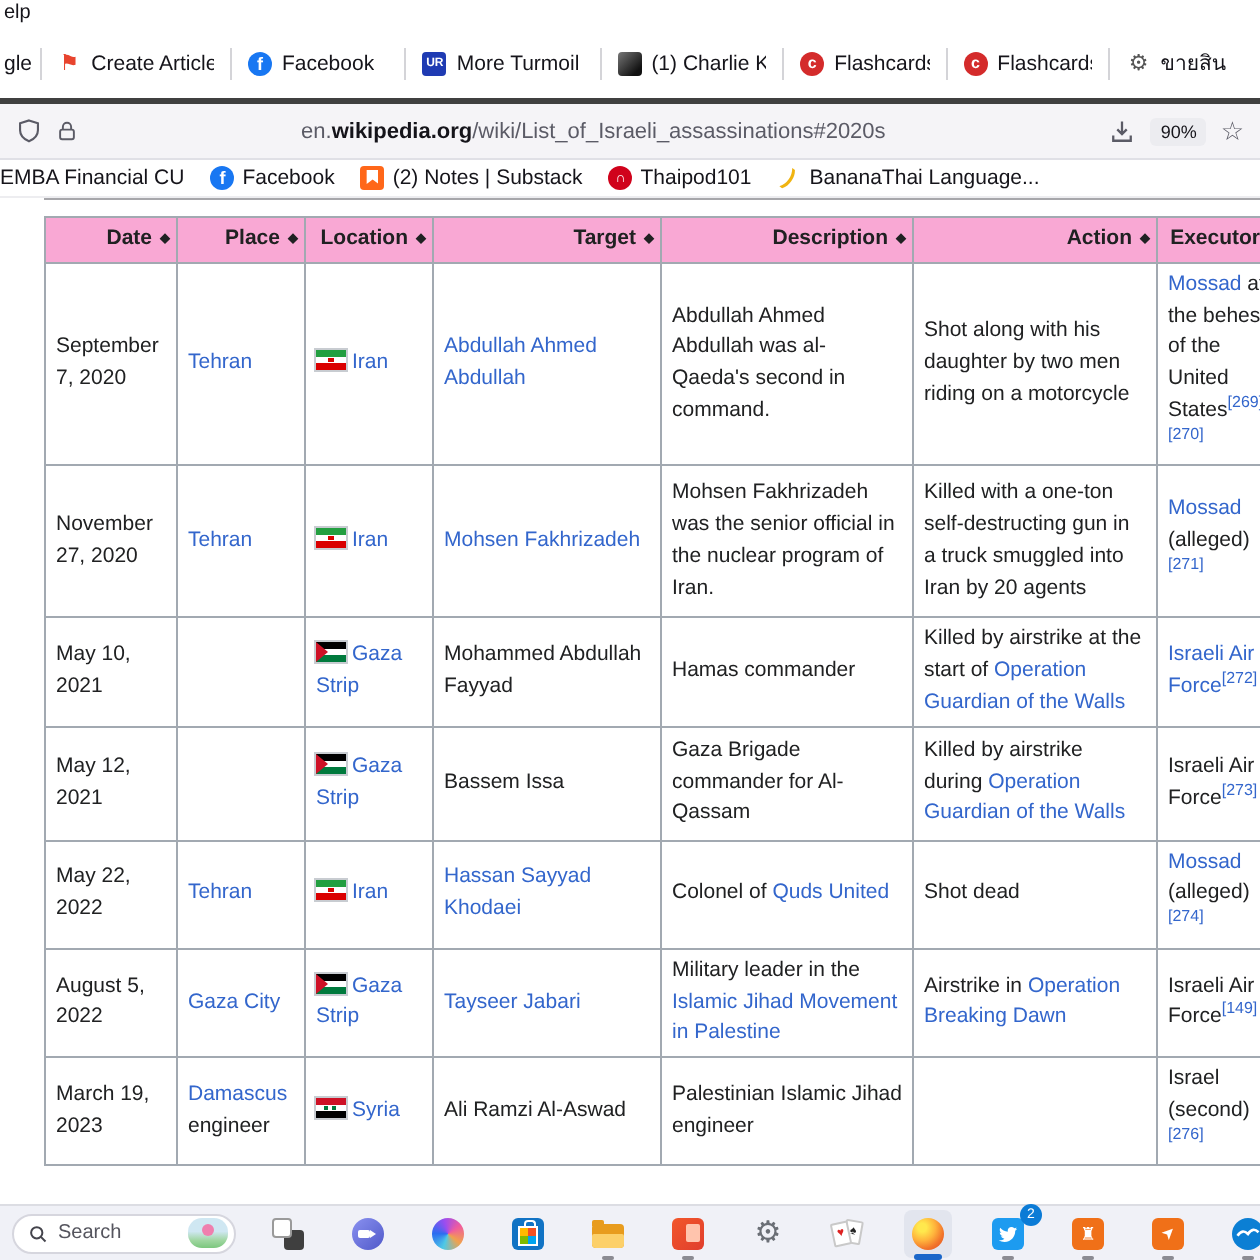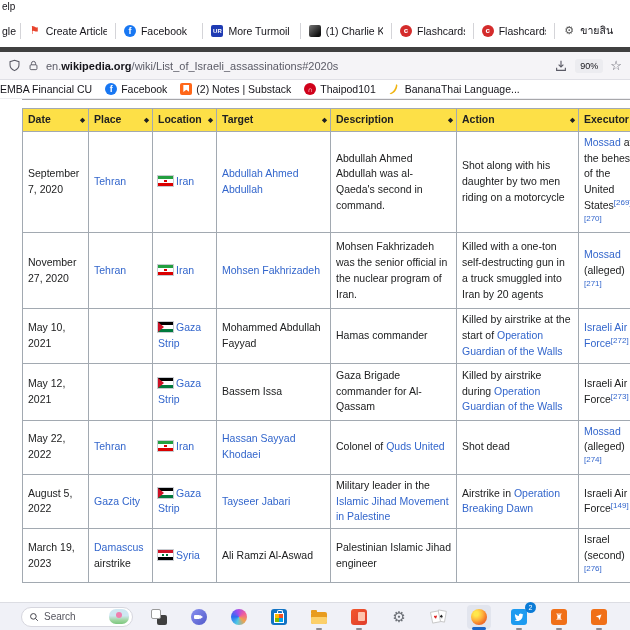--- a/index.html
+++ b/index.html
@@ -1,35 +1,35 @@
 <!DOCTYPE html>
 <html><head>
 <meta charset="utf-8">
 <style>
   * { margin:0; padding:0; box-sizing:border-box; }
   html,body { width:630px; height:630px; overflow:hidden; font-family:"Liberation Sans", sans-serif; background:#fff; }
 
   
   .menubar { height:14px; background:#fff; font-size:10px; color:#15141a; padding:1px 0 0 2px; }
-  .tabstrip { height:38px; background:#fff; display:flex; align-items:center; border-bottom:5px solid #404040; }
+  .tabstrip { height:38px; background:#fff; display:flex; align-items:center; border-bottom:3px solid #404040; }
   .tab { display:flex; align-items:center; gap:5px; height:30px; padding:0 8px; font-size:10.5px; color:#15141a; white-space:nowrap; overflow:hidden; }
   .tabsep { width:1px; height:16px; background:#d4d4d8; flex:none; }
   .tab .lbl { overflow:hidden; text-overflow:clip; }
   .t-gle { width:20px; padding:0 2px; }
   .t-create{ width:96px;} .t-fb{ width:88px;} .t-ur{ width:98px;} .t-ck{ width:92px;} .t-fc{ width:82px;} .t-thai{ width:76px;}
 
   .fav { flex:none; width:12px; height:12px; display:flex; align-items:center; justify-content:center; font-size:8px; }
   .fav-mega { color:#e8442e; font-size:11px; }
   .fav-fb { background:#1877f2; border-radius:50%; color:#fff; font-weight:bold; font-size:9px; }
   .fav-ur { background:#1f3bb3; border-radius:2px; color:#fff; font-weight:bold; font-size:6px; }
   .fav-av { background:linear-gradient(135deg,#777 0%,#111 80%); border-radius:2px; }
   .fav-fc { background:#d42b2b; border-radius:50%; color:#fff; font-weight:bold; font-size:8px; }
   .fav-gear { color:#555; font-size:11px; }
 
-  .urlrow { height:28px; background:#f5f4f7; display:flex; align-items:center; padding:0 8px; gap:7px; border-bottom:1px solid #e0e0e6; }
+  .urlrow { height:28px; background:#f5f4f7; display:flex; align-items:center; padding:0 8px; gap:7px; border-bottom:1px solid #e0e0e6;text-align:center; }
   .urlrow svg { flex:none; }
   .urltext { font-size:11px; color:#5b5b66; white-space:nowrap; overflow:hidden; flex:1; }
   .urltext b { color:#15141a; font-weight:bold; }
   .zbadge { background:#ececf0; border-radius:3px; font-size:9px; padding:2px 5px; color:#15141a; flex:none; }
   .star { font-size:13px; color:#5b5b66; flex:none; }
 
   .bmrow { height:19px; background:#fff; display:flex; align-items:center; gap:13px; font-size:10.5px; color:#15141a; white-space:nowrap; overflow:hidden; border-bottom:1px solid #ededf0; }
   .bm { display:flex; align-items:center; gap:4px; flex:none; }
   .bmi { width:12px; height:12px; flex:none; display:flex; align-items:center; justify-content:center; position:relative; }
   .bm-fb { background:#1877f2; border-radius:50%; color:#fff; font-weight:bold; font-size:9px; }
@@ -40,38 +40,38 @@
   .bm-thai { background:#d0021b; border-radius:50%; color:#fff; font-size:7px; font-weight:bold; }
   .bm-ban { color:#f0b411; font-weight:bold; font-size:12px; transform:rotate(35deg); }
 
   
   .content { height:503px; background:#fff; overflow:hidden; position:relative; }
   .h3 { font-family:"Liberation Serif", serif; font-size:20px; color:#000; margin:8px 0 4px 24px; }
   .hrule { border-bottom:1px solid #a7a7ab; margin-left:22px; margin-bottom:8px; }
 
   table.wiki { border-collapse:collapse; margin-left:22px; width:620px; table-layout:fixed; font-size:10.5px; color:#202122; line-height:1.5; }
   .wiki th, .wiki td { border:1px solid #a2a9b1; padding:3px 5px; vertical-align:middle; text-align:left; }
-  .wiki th { background:#fde047; text-align:left; font-weight:bold; position:relative; padding-right:12px; }
+  .wiki th { background:#f9a8d4; text-align:right; font-weight:bold; position:relative; padding-right:12px; }
   .sort::after { content:"◆"; font-size:6.5px; color:#202122; position:absolute; right:3px; top:50%; transform:translateY(-50%); }
   .lnk { color:#3366cc; }
   sup.ref { color:#3366cc; font-size:8px; line-height:0; }
 
   .flag { display:inline-block; width:15px; height:10px; margin-right:3px; vertical-align:-1px; box-shadow:0 0 0 1px #c8ccd1; position:relative; }
   .flag[data-flag="iran"] { background:linear-gradient(180deg,#239f40 0 33%,#fff 33% 66%,#da0000 66% 100%); }
   .flag[data-flag="iran"]::after { content:''; position:absolute; left:6px; top:4px; width:3px; height:2px; background:#da0000; }
   .flag[data-flag="palestine"] { background:linear-gradient(180deg,#000 0 33%,#fff 33% 66%,#007a3d 66% 100%); }
   .flag[data-flag="palestine"]::after { content:''; position:absolute; left:0; top:0; border-top:5px solid transparent; border-bottom:5px solid transparent; border-left:6px solid #ce1126; }
   .flag[data-flag="syria"] { background:linear-gradient(180deg,#ce1126 0 33%,#fff 33% 66%,#000 66% 100%); }
   .flag[data-flag="syria"]::after { content:''; position:absolute; left:4px; top:4px; width:2px; height:2px; background:#007a3d; box-shadow:4px 0 #007a3d; }
 
   tr.r0 td{height:90px;} tr.r1 td{height:76px;} tr.r2 td{height:51px;} tr.r3 td{height:57px;}
   tr.r4 td{height:45px;} tr.r5 td{height:53px;} tr.r6 td{height:38px;}
 
   
-  .taskbar { position:absolute; left:0; bottom:0; width:630px; height:28px; background:#f0f1f7; border-top:1px solid #dcdde3; display:flex; align-items:center; padding-left:21px; }
+  .taskbar { position:absolute; left:0; bottom:0; width:630px; height:28px; background:#f0f1f7; border-top:1px solid #dcdde3; display:flex; align-items:center; padding-left:6px; }
   .spill { width:112px; height:20px; background:#fff; border:1px solid #d6d6de; border-radius:11px; display:flex; align-items:center; padding:0 3px 0 7px; gap:5px; flex:none; }
   .spill .ph { font-size:10px; color:#55555e; flex:1; }
   .sthumb { width:20px; height:15px; border-radius:7px; background:linear-gradient(180deg,#cfe7f2 0 45%,#9fd6a0 75%,#7cc77e); position:relative; overflow:hidden; flex:none; }
   .sthumb::after { content:''; position:absolute; left:7px; top:3px; width:6px; height:6px; border-radius:50%; background:#ef7fae; }
 
   .ticons { display:flex; align-items:center; gap:16px; margin-left:14px; }
   .tw { width:24px; height:24px; position:relative; display:flex; align-items:center; justify-content:center; flex:none; }
   .tw.run::after { content:''; position:absolute; bottom:-1px; left:50%; transform:translateX(-50%); width:6px; height:2px; border-radius:2px; background:#8b8b92; }
   .tw.active { background:#e2e5ee; border-radius:4px; }
   .tw.active::after { content:''; position:absolute; bottom:-1px; left:50%; transform:translateX(-50%); width:14px; height:3px; border-radius:2px; background:#1a66c9; }
@@ -266,21 +266,21 @@
           <td>August 5, 2022</td>
           <td><span class="lnk">Gaza City</span></td>
           <td><span class="flag" data-flag="palestine"></span><span class="lnk">Gaza Strip</span></td>
           <td><span class="lnk">Tayseer Jabari</span></td>
           <td><span class="pln">Military leader in the </span><span class="lnk">Islamic Jihad Movement in Palestine</span></td>
           <td><span class="pln">Airstrike in </span><span class="lnk">Operation Breaking Dawn</span></td>
           <td><span class="pln">Israeli Air Force</span><sup class="ref">[149]</sup></td>
         </tr>
         <tr class="r6">
           <td>March 19, 2023</td>
-          <td><span class="lnk">Damascus</span><span class="pln"> airstrike</span></td>
+          <td><span class="lnk">Damascus</span><span class="pln"> engineer</span></td>
           <td><span class="flag" data-flag="syria"></span><span class="lnk">Syria</span></td>
           <td><span class="pln">Ali Ramzi Al-Aswad</span></td>
           <td><span class="pln">Palestinian Islamic Jihad engineer</span></td>
           <td></td>
           <td><span class="pln">Israel (second)</span><sup class="ref">[276]</sup></td>
         </tr>
       </tbody>
   </table>
 </div>
 

